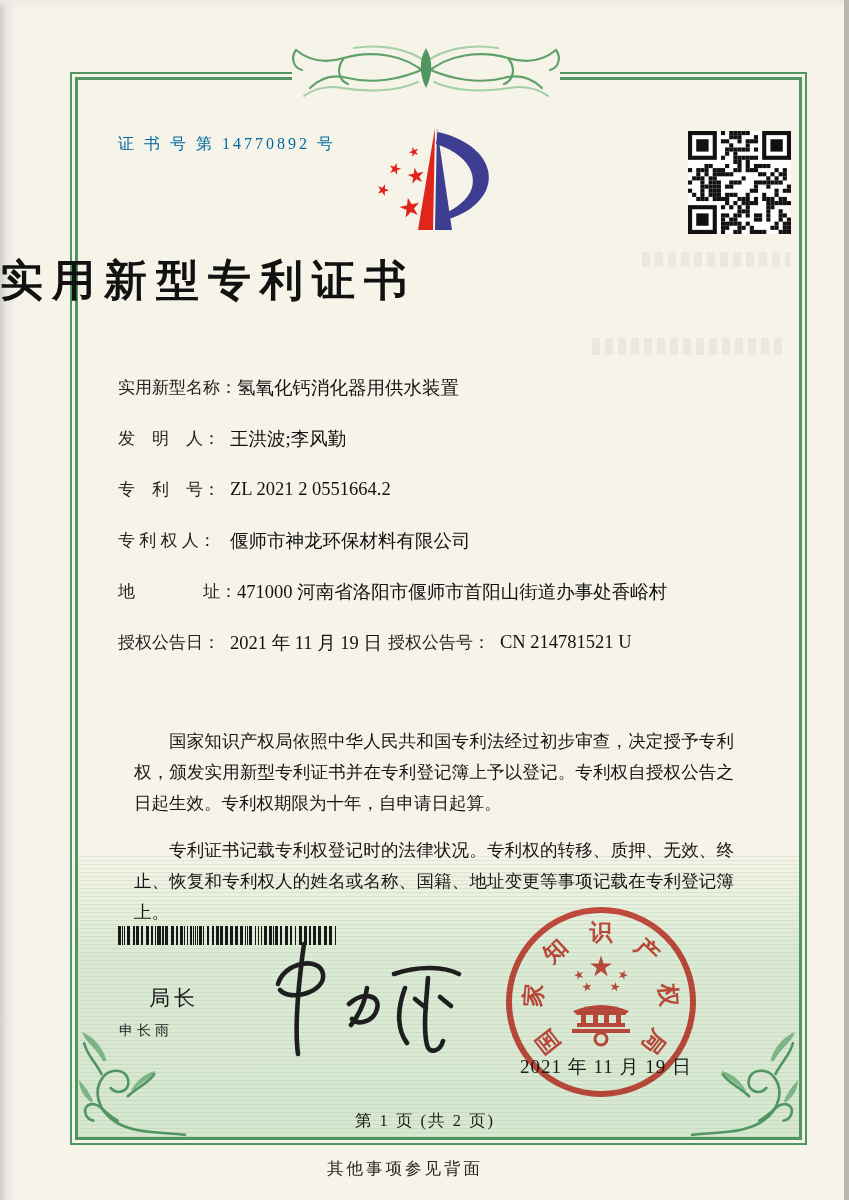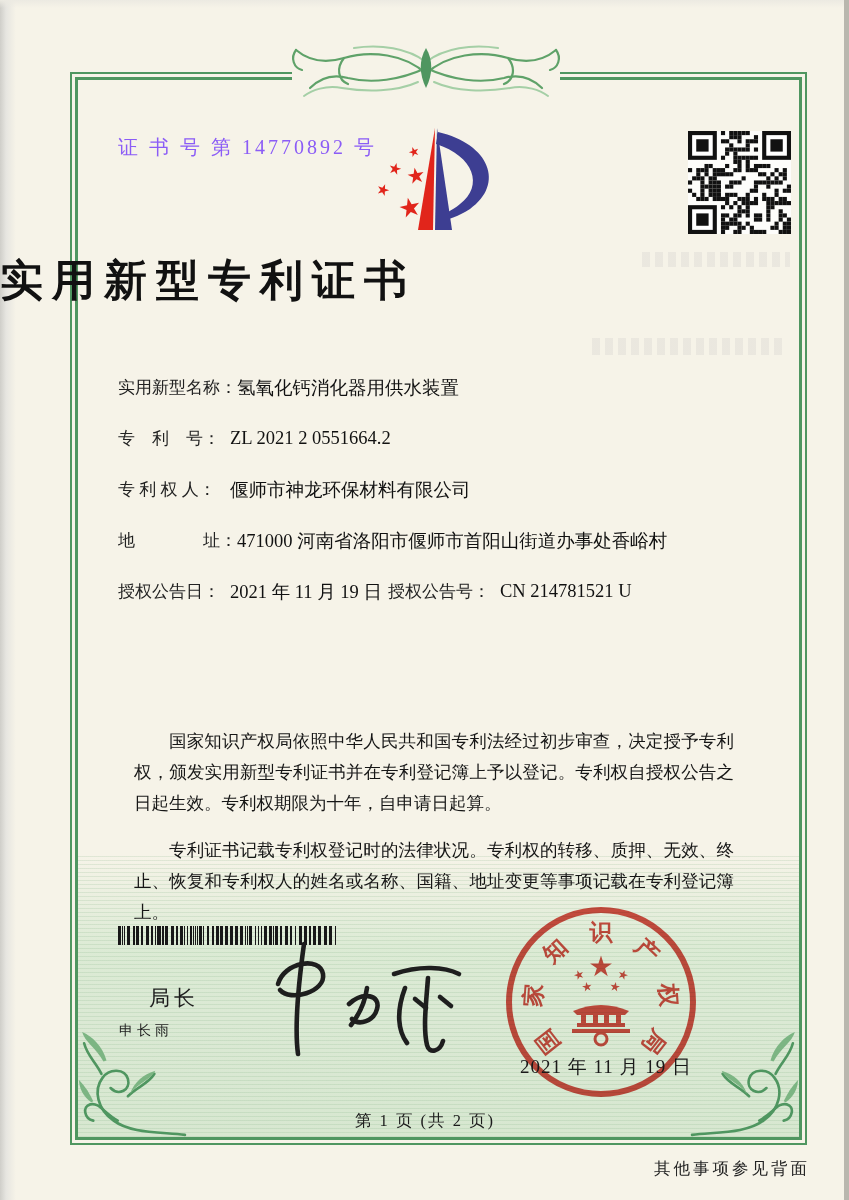--- a/index.html
+++ b/index.html
@@ -18,21 +18,21 @@
   
   .band{position:absolute;left:6px;right:6px;bottom:6px;height:282px;
     background:linear-gradient(180deg,rgba(215,233,209,0) 0,rgba(215,233,209,.85) 95px,#dbe9d4 165px,#d7e7d0 100%);}
   .band::after{content:"";position:absolute;inset:0;
     background:repeating-linear-gradient(0deg,rgba(110,165,115,.16) 0 1px,rgba(255,255,255,0) 1px 4px);}
   .flourish{position:absolute;bottom:2px;width:118px;height:112px;}
   .flourish.br{right:2px;}
   .flourish.bl{left:2px;transform:scaleX(-1);}
   .top-ornament{position:absolute;left:258px;top:38px;width:336px;height:66px;}
   
-  .cert-no{position:absolute;left:118px;top:134px;font-size:20px;letter-spacing:3px;color:#8b5cf6;}
+  .cert-no{position:absolute;left:118px;top:134px;font-size:16px;letter-spacing:3px;color:#0369a1;}
   .logo{position:absolute;left:372px;top:124px;width:134px;height:110px;}
   .qr{position:absolute;left:688px;top:131px;width:103px;height:103px;background:#fdfdfb;}
   .ghost{position:absolute;height:15px;opacity:.55;filter:blur(.5px);
     background:repeating-linear-gradient(90deg,rgba(130,130,140,.18) 0 8px,rgba(0,0,0,0) 8px 13px);}
   .ghost.g1{left:642px;top:252px;width:148px;}
   .ghost.g2{left:592px;top:338px;width:192px;height:17px;}
   .title{position:absolute;left:0;top:252px;width:729px;text-align:left;
     font-size:43px;font-weight:bold;letter-spacing:9px;color:#111;}
   
   .fields{position:absolute;left:118px;top:362px;width:660px;}
@@ -49,21 +49,21 @@
   .director-title{position:absolute;left:119px;top:984px;font-size:21px;letter-spacing:4px;margin-left:30px;}
   .director-name{position:absolute;left:119px;top:1022px;font-size:14px;letter-spacing:4px;}
   .signature{position:absolute;left:248px;top:932px;width:230px;height:130px;}
   .seal{position:absolute;left:506px;top:907px;width:190px;height:190px;opacity:.9;mix-blend-mode:multiply;}
   .seal-ring{position:absolute;inset:0;border:6px solid #d43c32;border-radius:50%;box-sizing:border-box;}
   .seal-char{position:absolute;left:50%;top:50%;width:26px;height:28px;margin-left:-13px;margin-top:-16px;
     text-align:center;font-size:23px;font-weight:bold;color:#d43c32;line-height:28px;}
   .seal-emblem{position:absolute;left:45px;top:42px;width:100px;height:100px;}
   .seal-date{position:absolute;left:520px;top:1054px;font-size:19px;color:#1a1a1a;letter-spacing:1px;z-index:5;}
   .page-footer{position:absolute;left:0;top:1110px;width:810px;text-align:center;font-size:16.5px;letter-spacing:2px;padding-left:20px;}
-  .back-note{position:absolute;left:0;top:1158px;width:810px;text-align:right;font-size:16.5px;letter-spacing:3px;color:#222;}
+  .back-note{position:absolute;left:0;top:1158px;width:810px;text-align:center;font-size:16.5px;letter-spacing:3px;color:#222;}
 </style>
 </head>
 <body>
 
 <div class="page">
 
   <div class="edge-left"></div>
   <div class="edge-top"></div>
   <div class="edge-right"></div>
 
@@ -374,20 +374,24 @@
   <div class="ghost g2"></div>
 
   <div class="title">实用新型专利证书</div>
 
   <div class="fields">
     <div class="frow">
       <span class="flabel">实用新型名称：</span>
       <span class="fvalue">氢氧化钙消化器用供水装置</span>
     </div>
     <div class="frow">
+      <span class="flabel">发　明　人：</span>
+      <span class="fvalue">王洪波;李风勤</span>
+    </div>
+    <div class="frow">
       <span class="flabel">专　利　号：</span>
       <span class="fvalue">ZL 2021 2 0551664.2</span>
     </div>
     <div class="frow">
       <span class="flabel">专 利 权 人：</span>
       <span class="fvalue">偃师市神龙环保材料有限公司</span>
     </div>
     <div class="frow">
       <span class="flabel">地　　　　址：</span>
       <span class="fvalue">471000 河南省洛阳市偃师市首阳山街道办事处香峪村</span>

